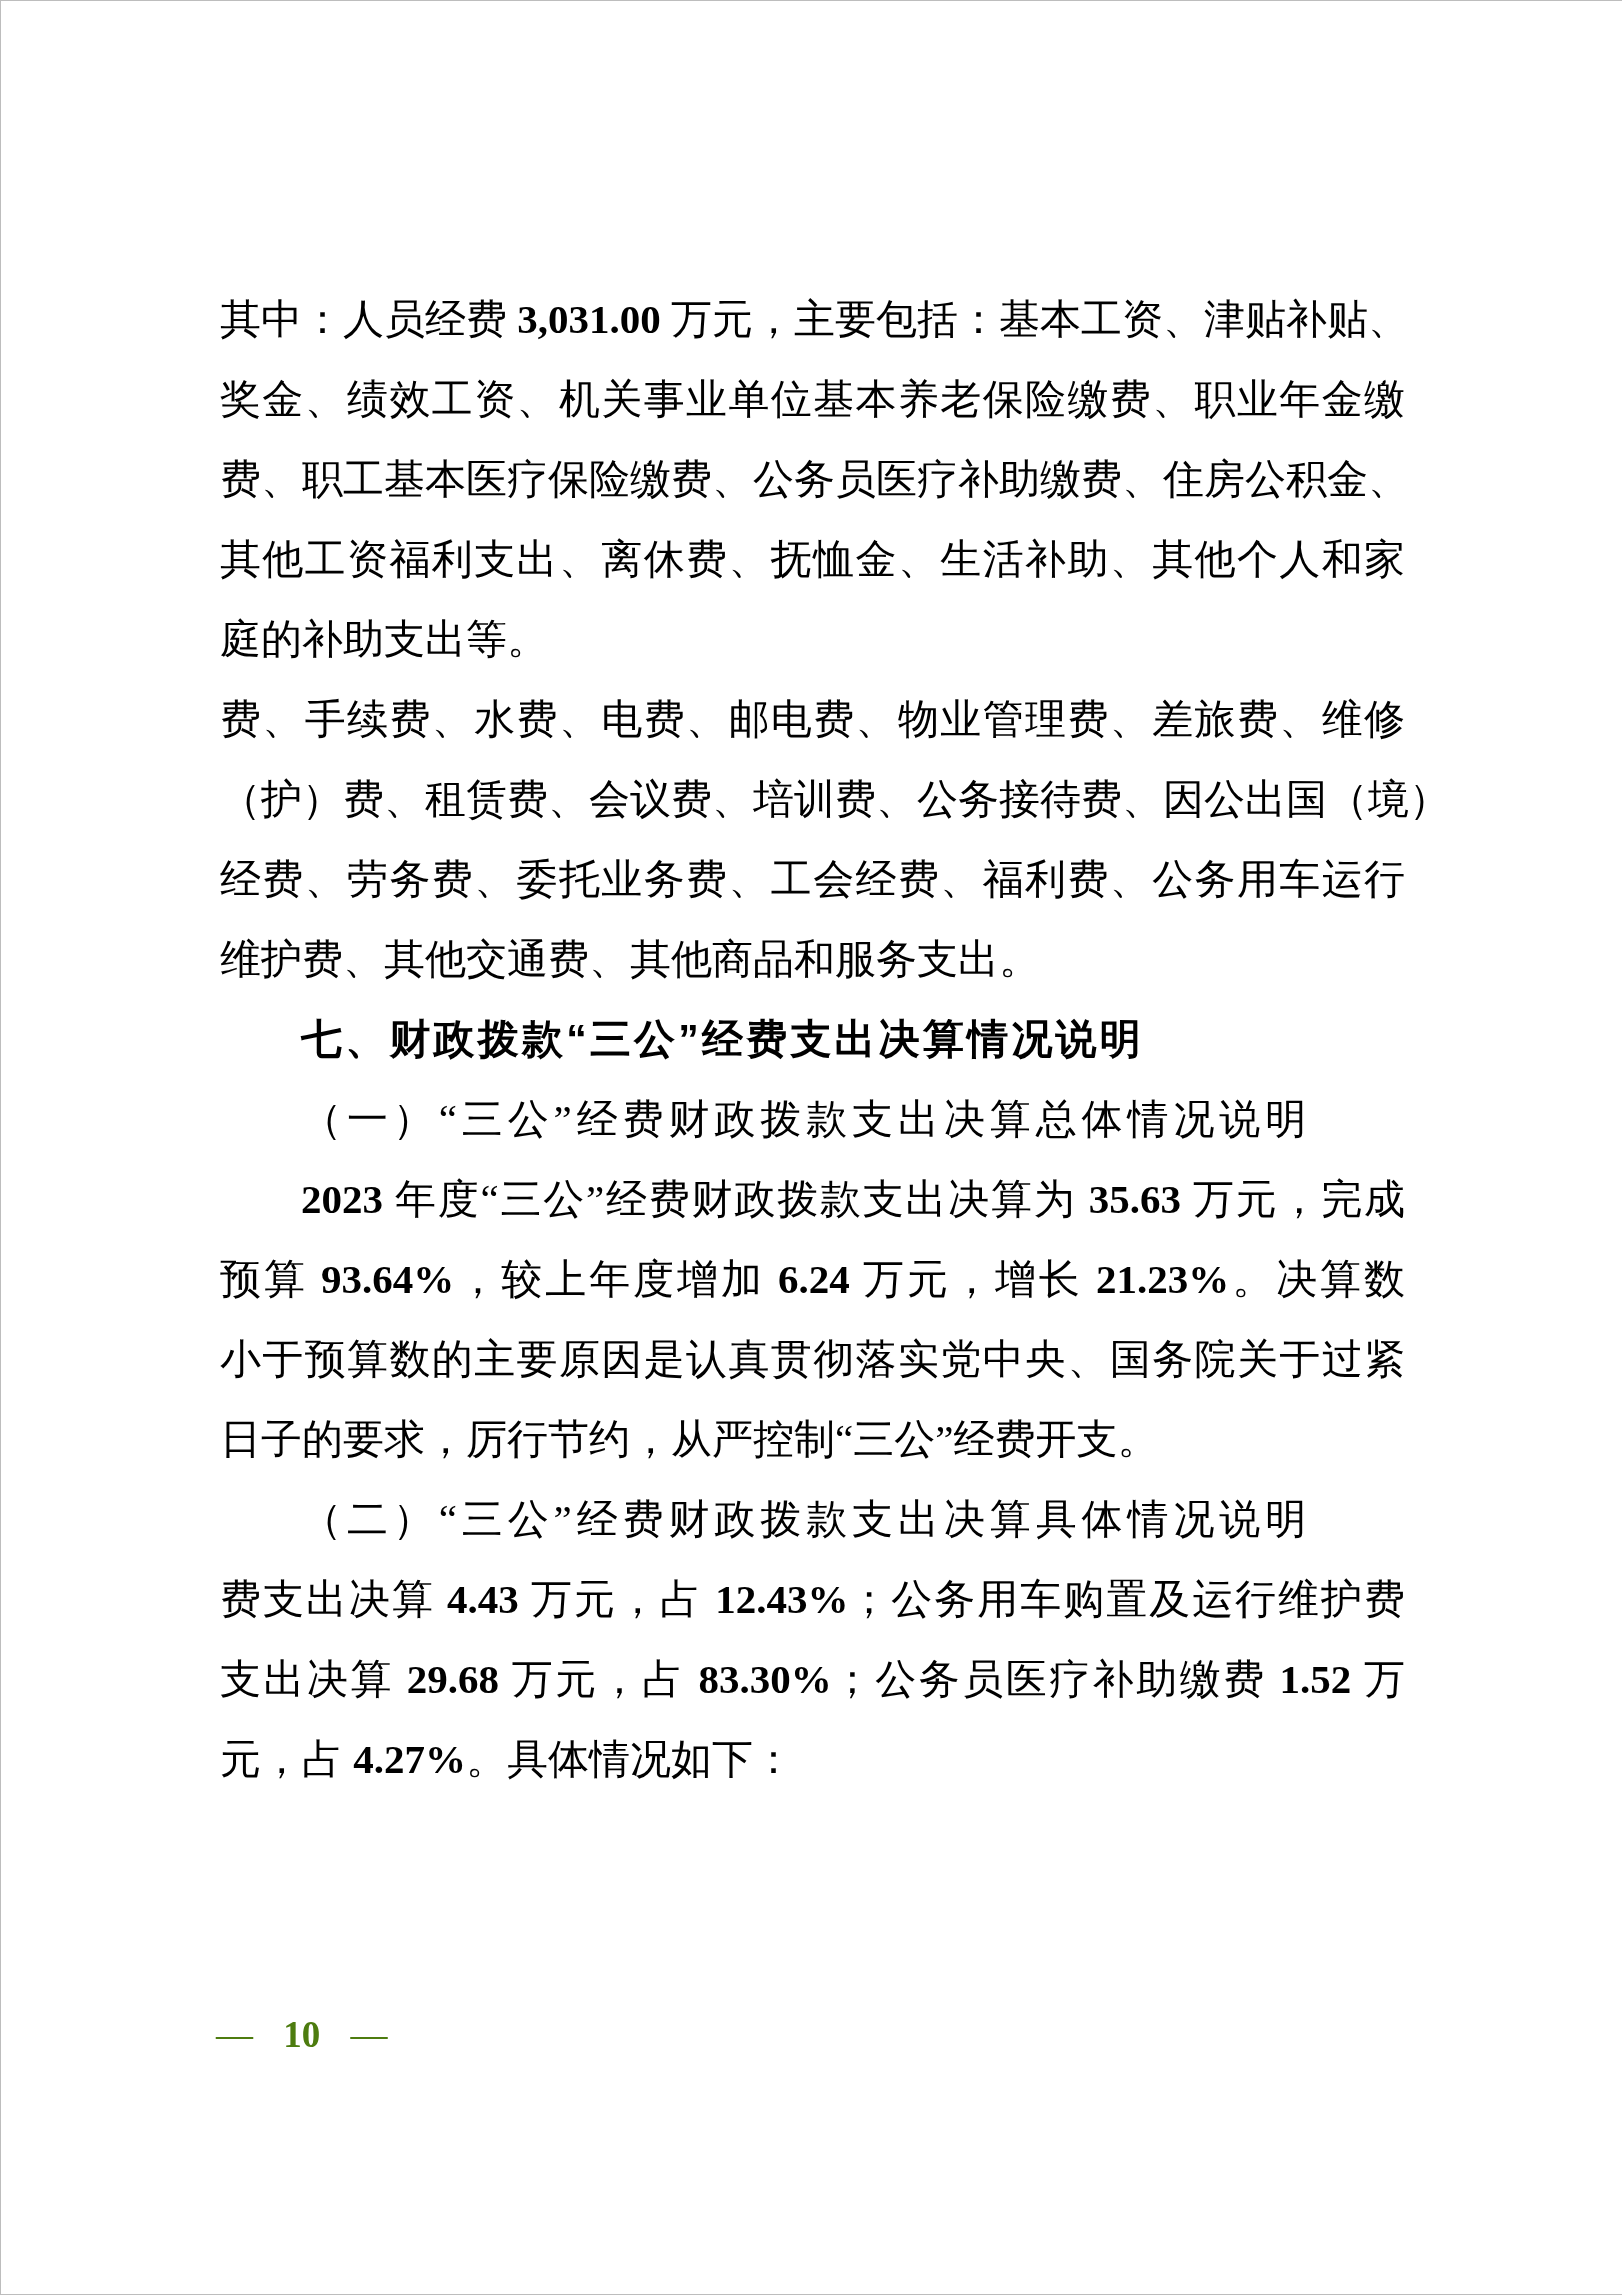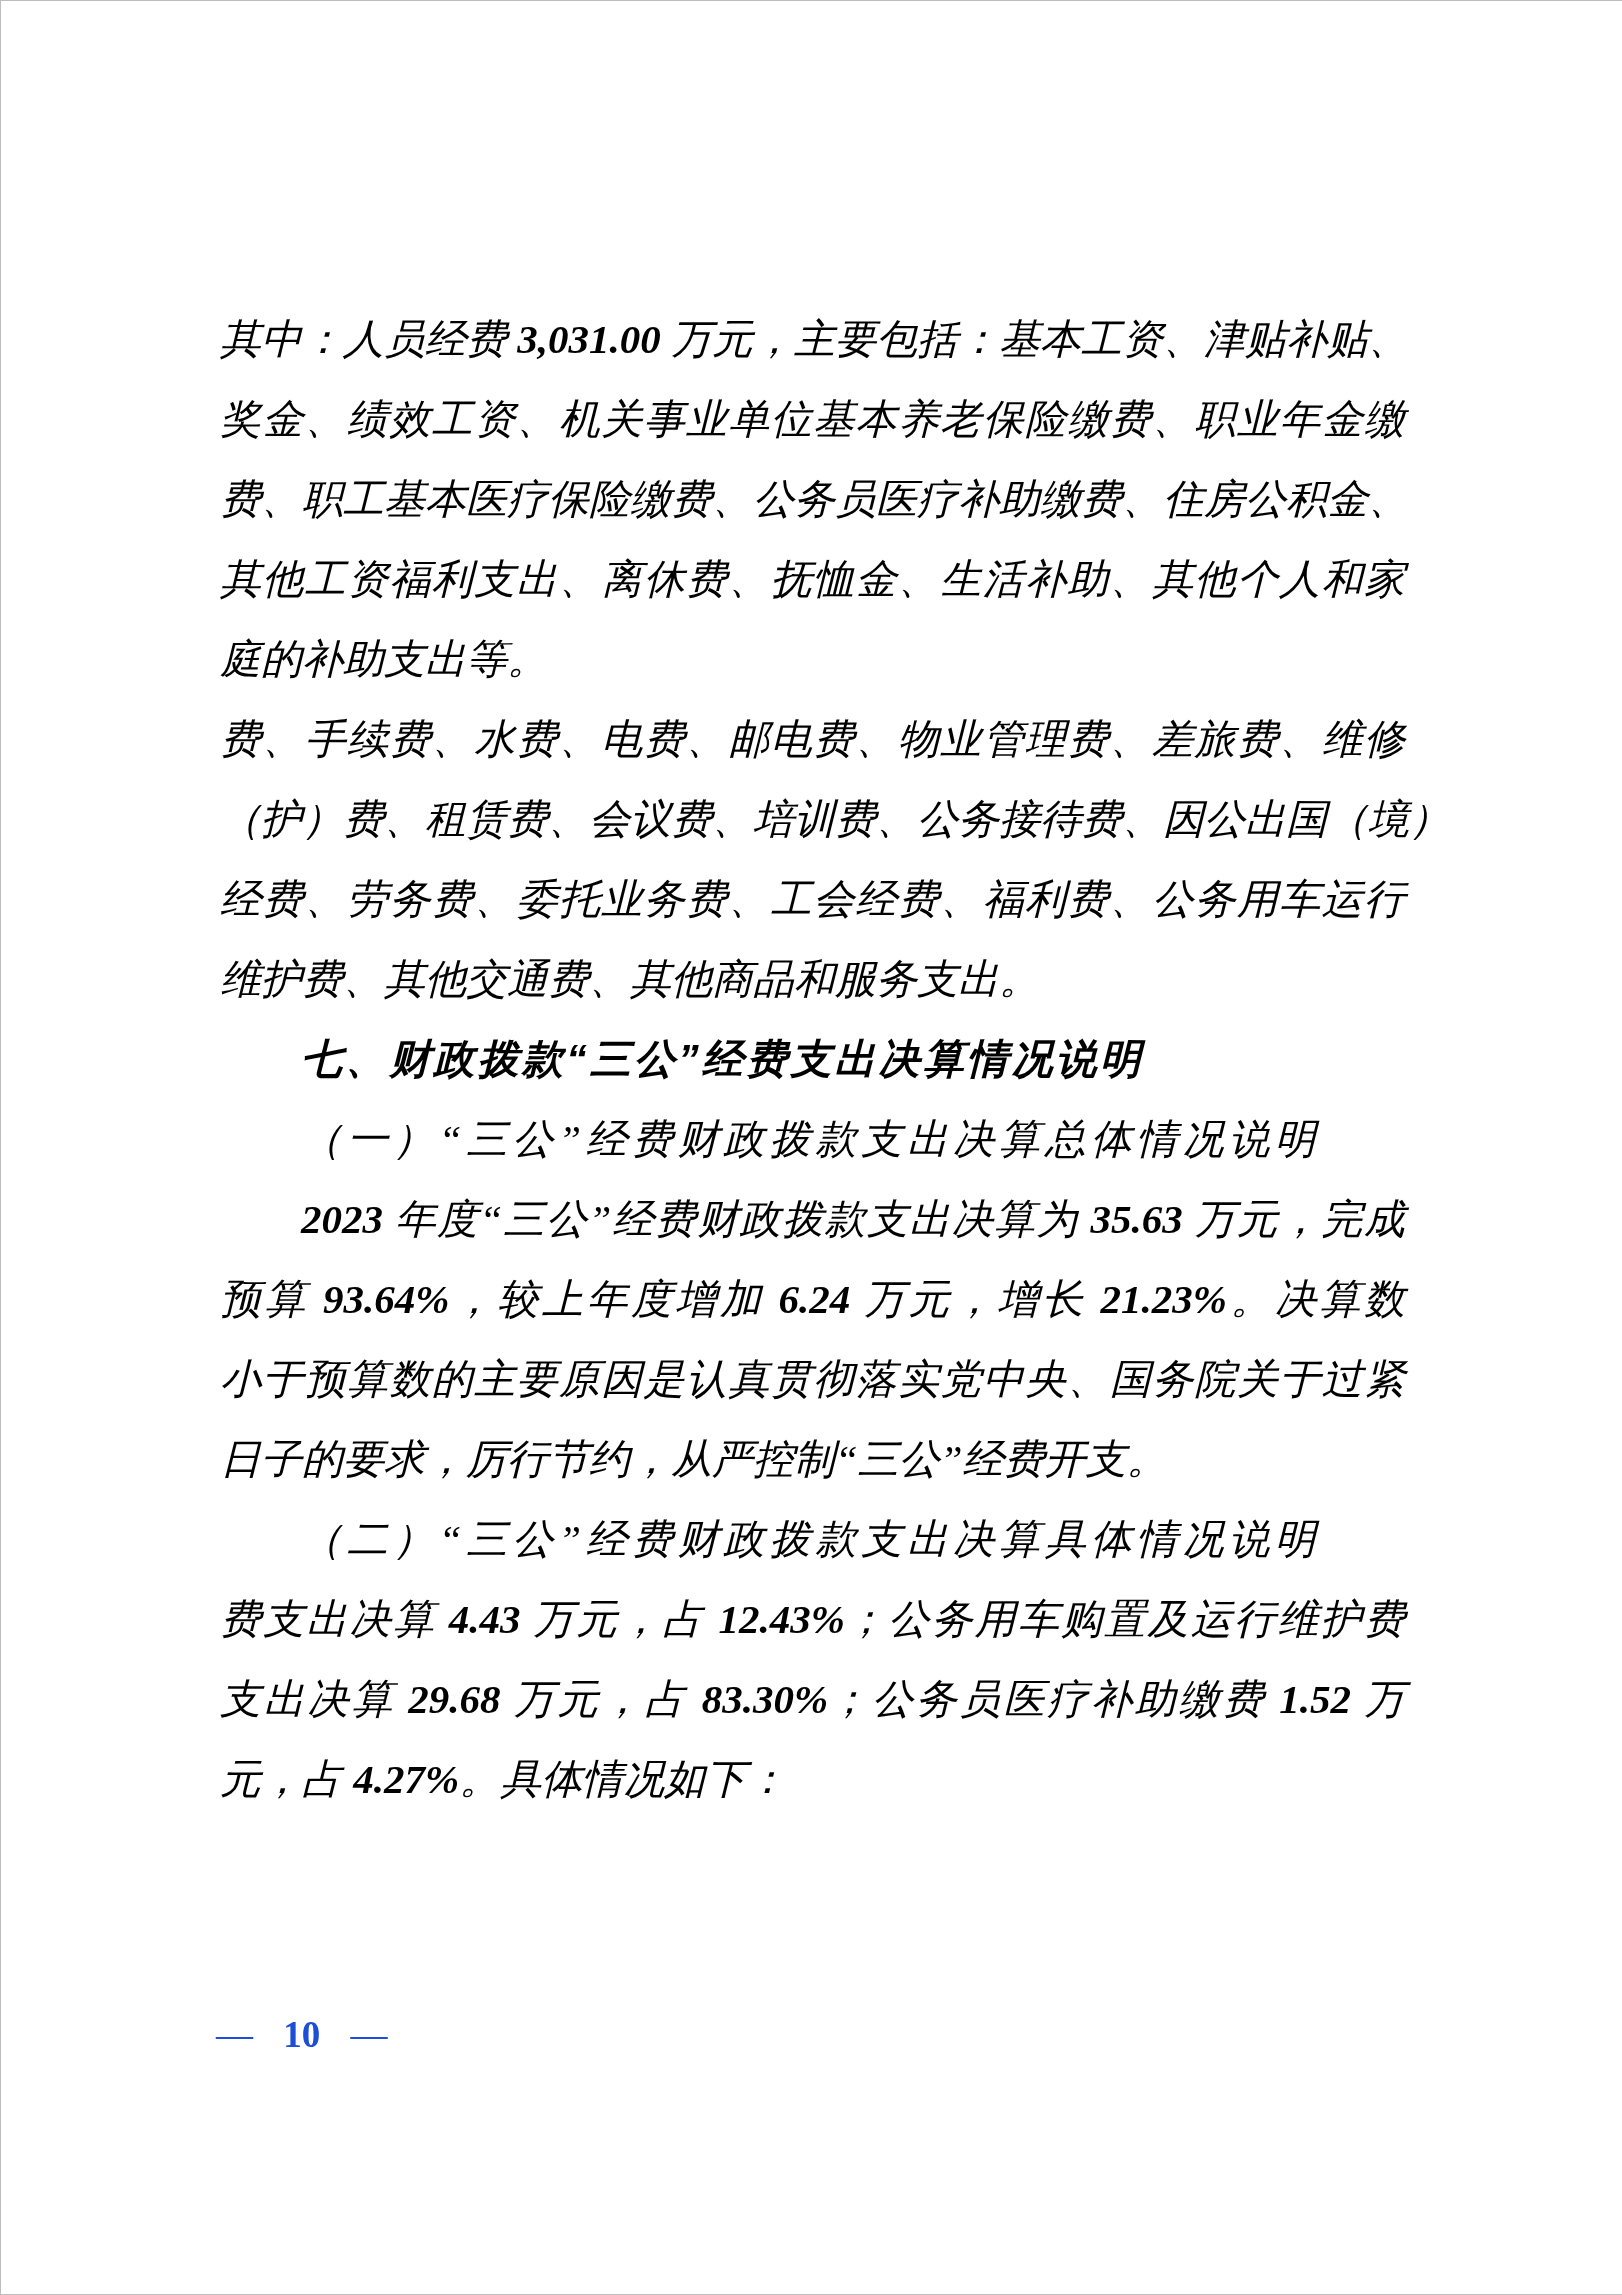--- a/index.html
+++ b/index.html
@@ -12,23 +12,22 @@
     width: 1623px;
     height: 2295px;
     box-sizing: border-box;
     background: #ffffff;
     border: 1.6px solid #bdbdbd;
     overflow: hidden;
   }
   .content {
     position: absolute;
     left: 219px;
-    top: 298px;
+    top: 278px;
     width: 1185px;
-    font-style: italic;
   }
   .line {
     height: 80px;
     line-height: 80px;
     font-size: 41px;
     color: #000000;
     font-family: "Liberation Serif", serif;
     text-align: justify;
     text-align-last: justify;
     white-space: nowrap;
@@ -50,21 +49,21 @@
     text-align: center;
     text-align-last: left;
   }
   .b { font-weight: 700; }
   .page-number {
     position: absolute;
     left: 215px;
     top: 2011px;
     font-size: 37px;
     line-height: 45px;
-    color: #1d4ed8;
+    color: #4d7c0f;
     font-family: "Liberation Serif", serif;
   }
   .page-number span { display: inline-block; }
   .page-number .gap-l { margin-left: 21px; }
 </style>
 </head>
 <body>
 
 <div class="page">
   <div class="content">

